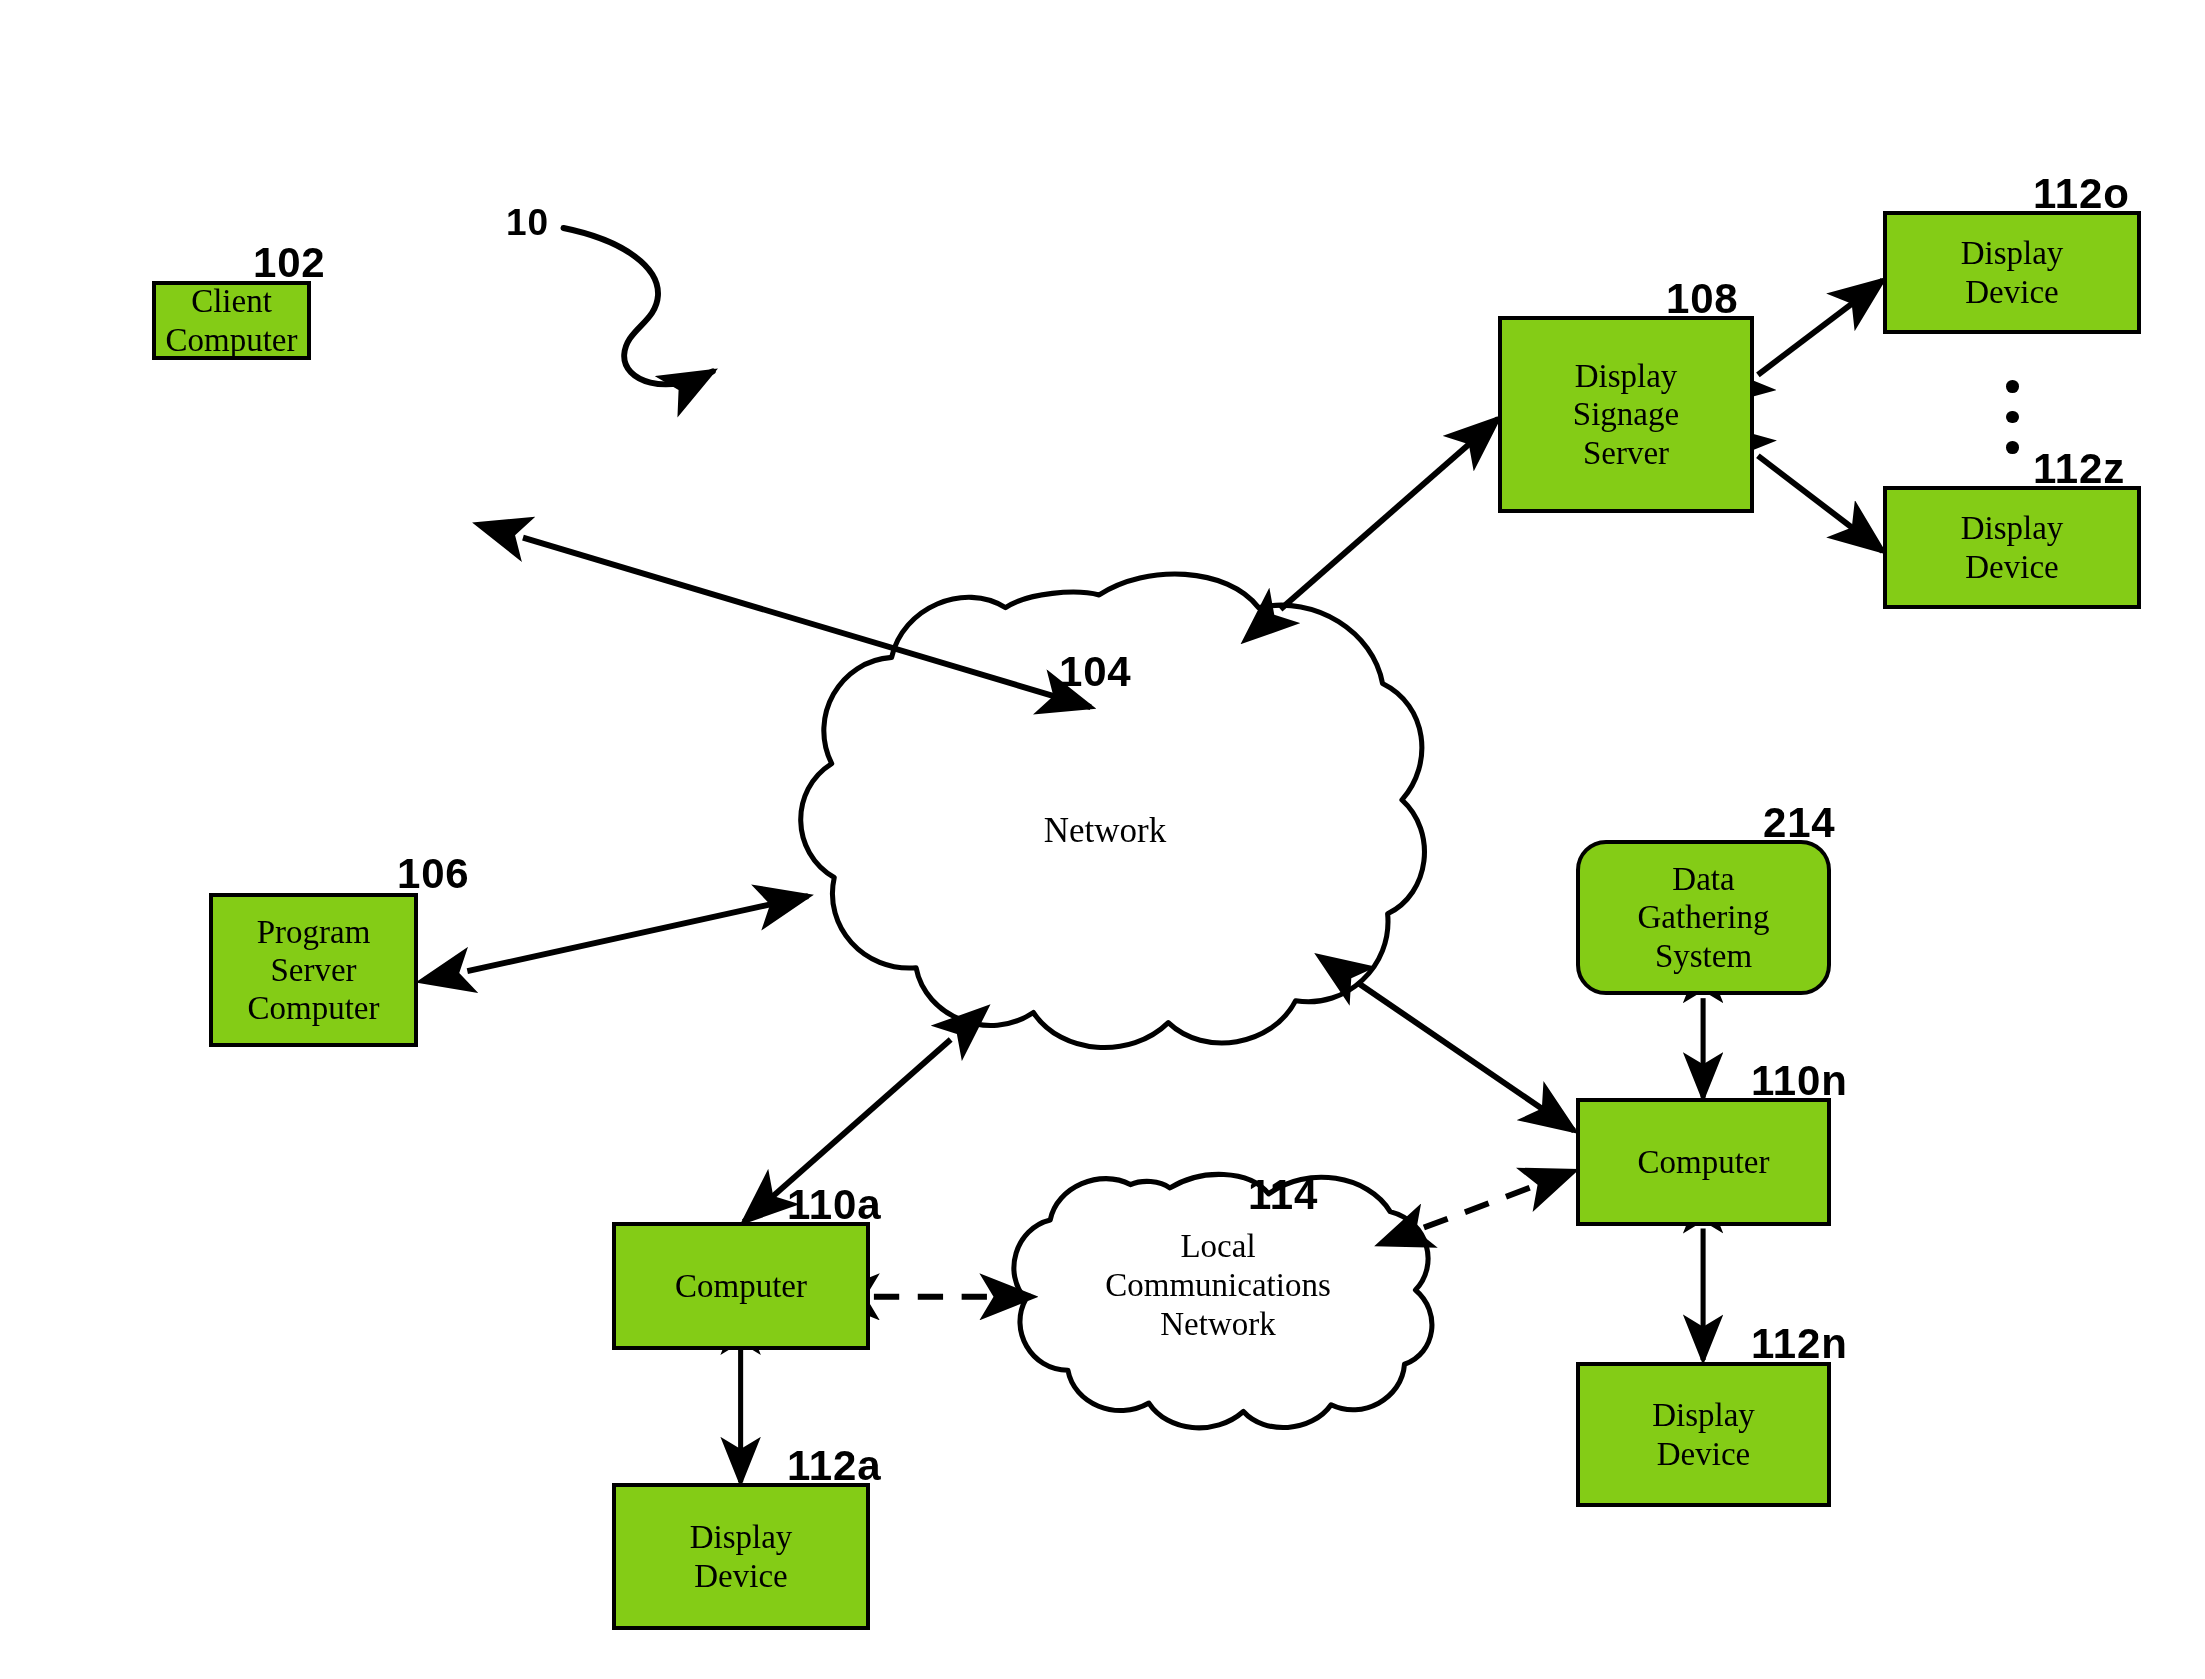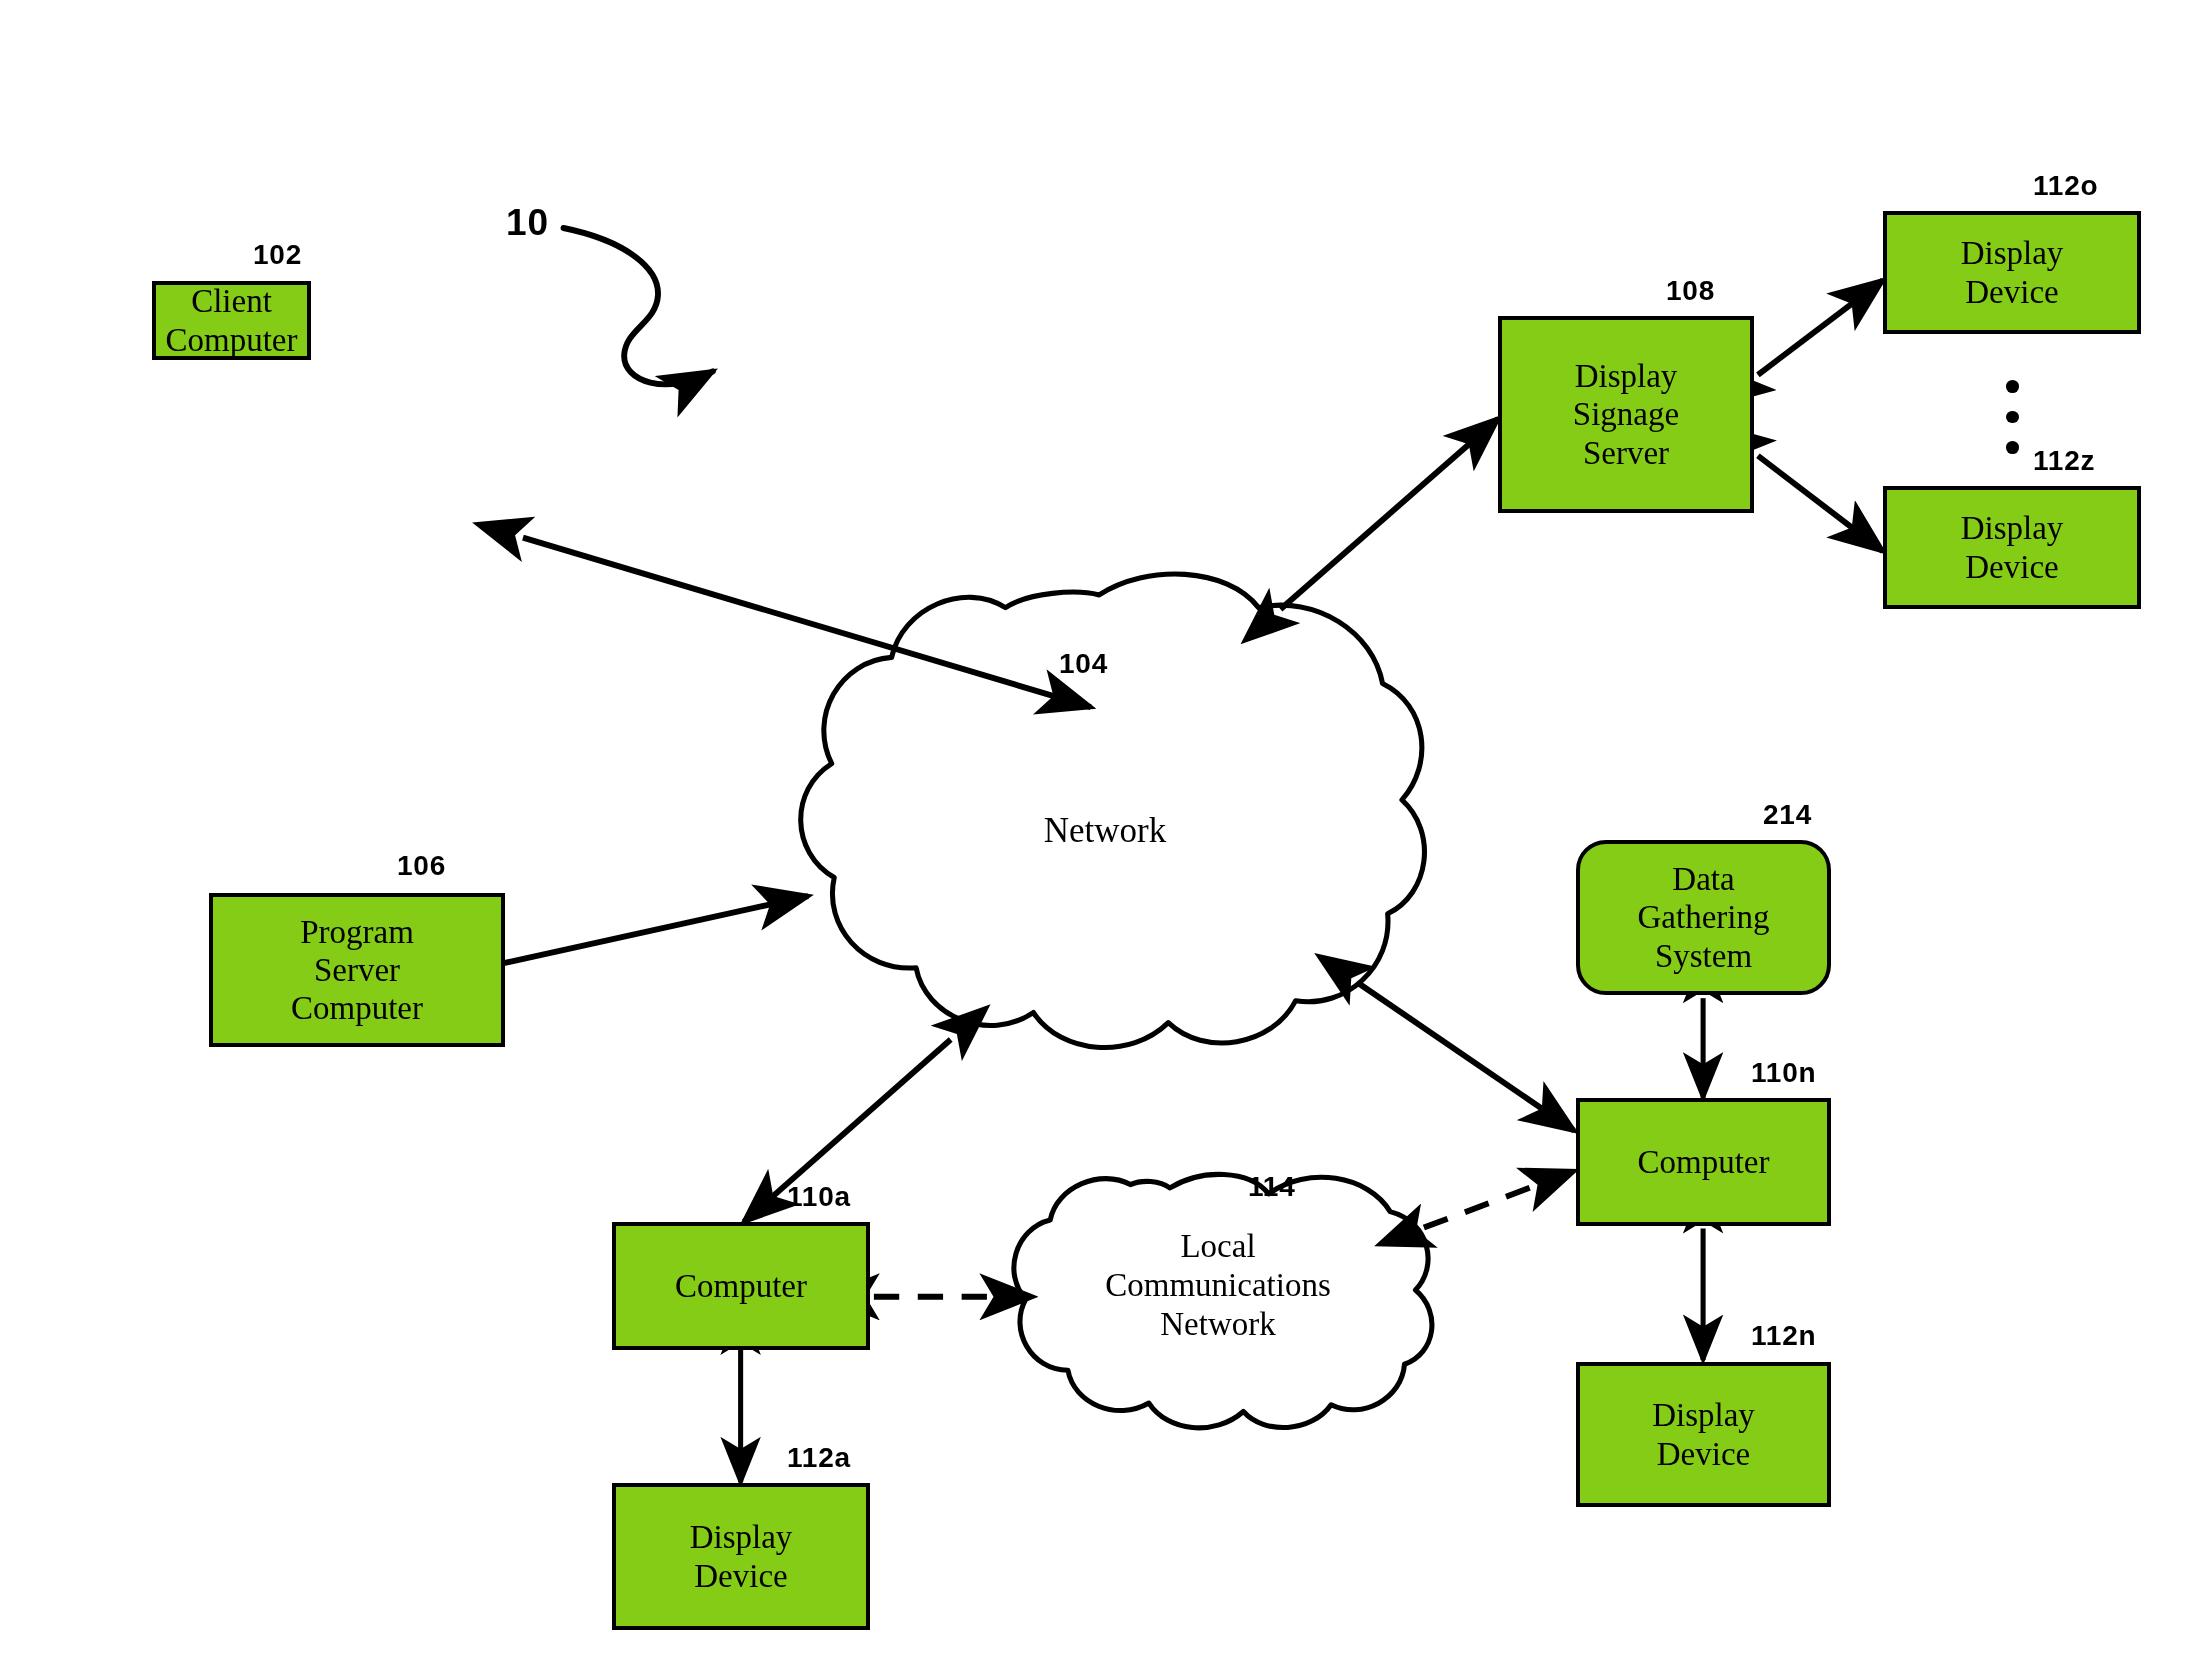--- a/index.html
+++ b/index.html
@@ -32,21 +32,21 @@
   .node-box .node-label {
     display: block;
     white-space: pre-line;
     padding: 0 5px;
   }
   
   .ref {
     position: absolute;
     font-family: "Liberation Sans", "DejaVu Sans", sans-serif;
     font-weight: 700;
-    font-size: 28px;
+    font-size: 42px;
     letter-spacing: 0.8px;
     color: #000000;
     z-index: 5;
     white-space: nowrap;
   }
   
   .cloud-label {
     position: absolute;
     text-align: center;
     line-height: 1.18;
@@ -156,21 +156,21 @@
   </svg>
 
   <div class="ref" style="left:506px; top:202px; font-size:37px;">10</div>
 
   <div class="node-box" style="left:152px; top:281px; width:159px; height:79px; font-size:33px;">
     <span class="node-label">Client
 Computer</span>
   </div>
   <div class="ref" style="left:253px; top:239px;">102</div>
 
-  <div class="node-box" style="left:209px; top:893px; width:296px; height:154px; font-size:33px;">
+  <div class="node-box" style="left:209px; top:893px; width:209px; height:154px; font-size:33px;">
     <span class="node-label">Program
 Server
 Computer</span>
   </div>
   <div class="ref" style="left:397px; top:850px;">106</div>
 
   <div class="node-box" style="left:1498px; top:316px; width:256px; height:197px; font-size:33px;">
     <span class="node-label">Display
 Signage
 Server</span>

